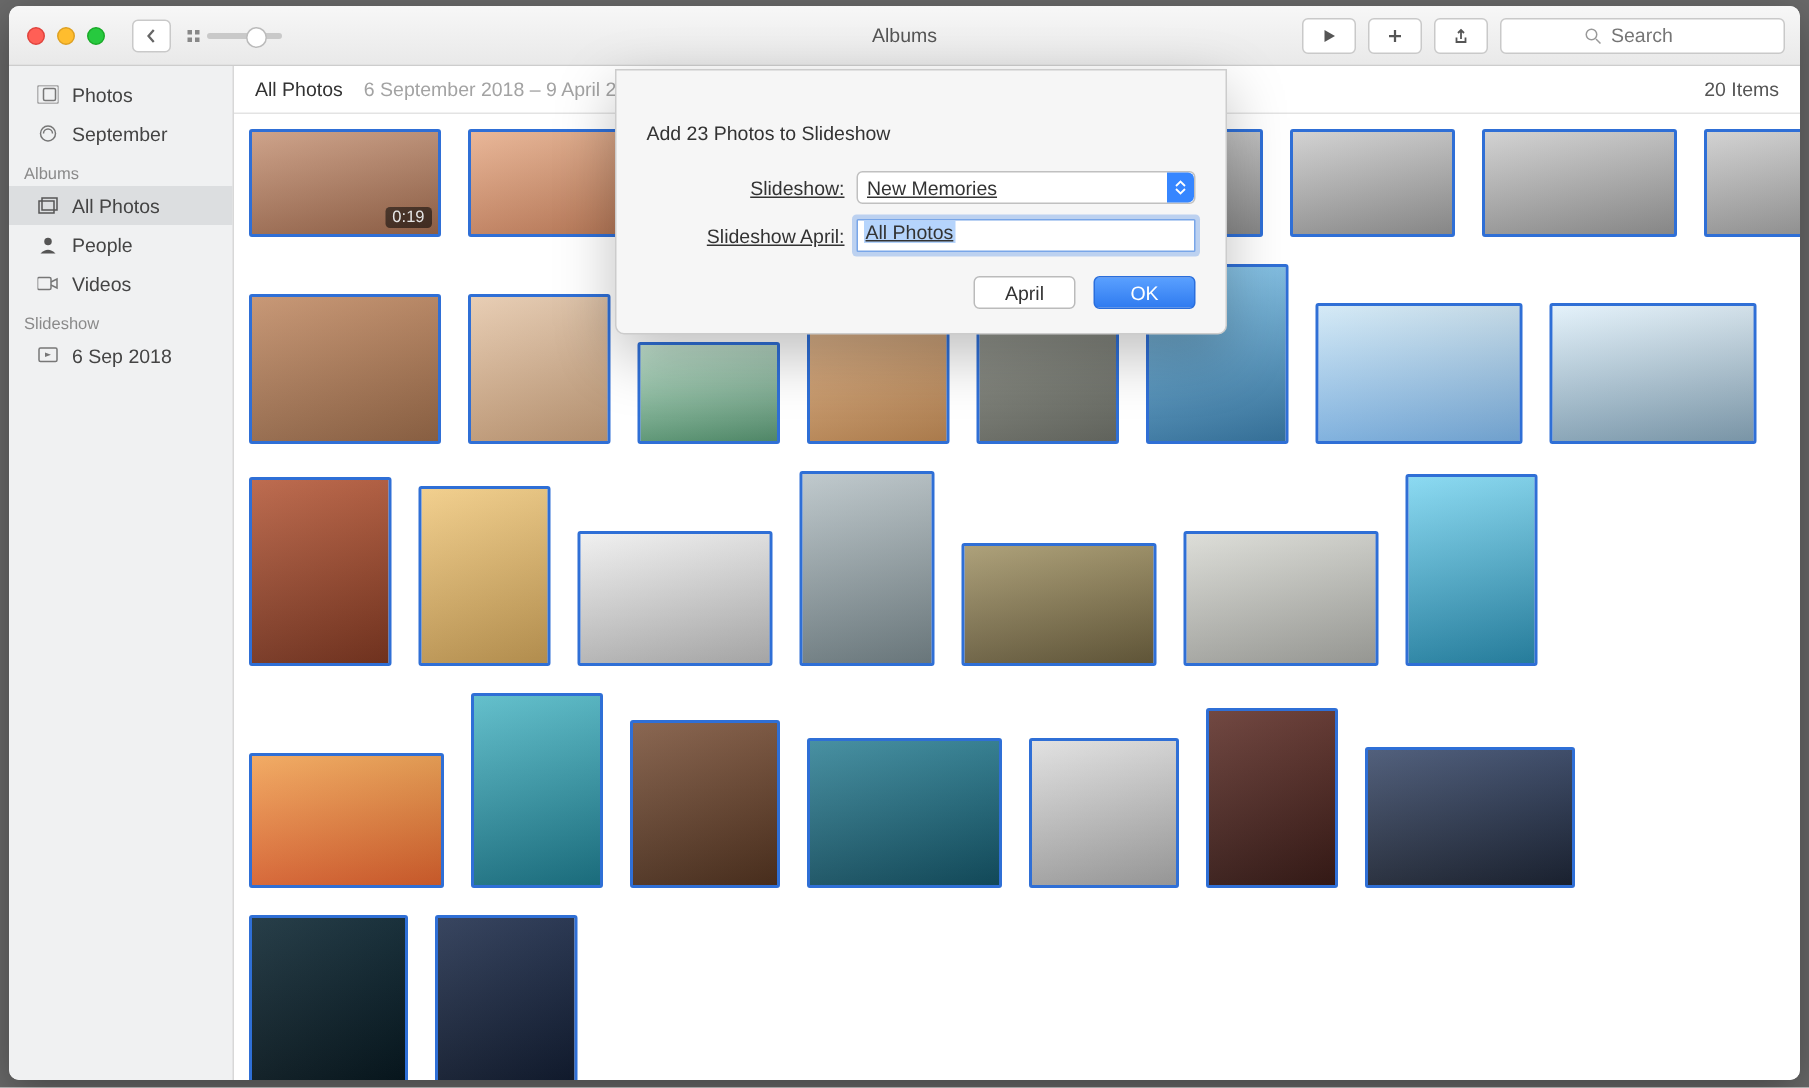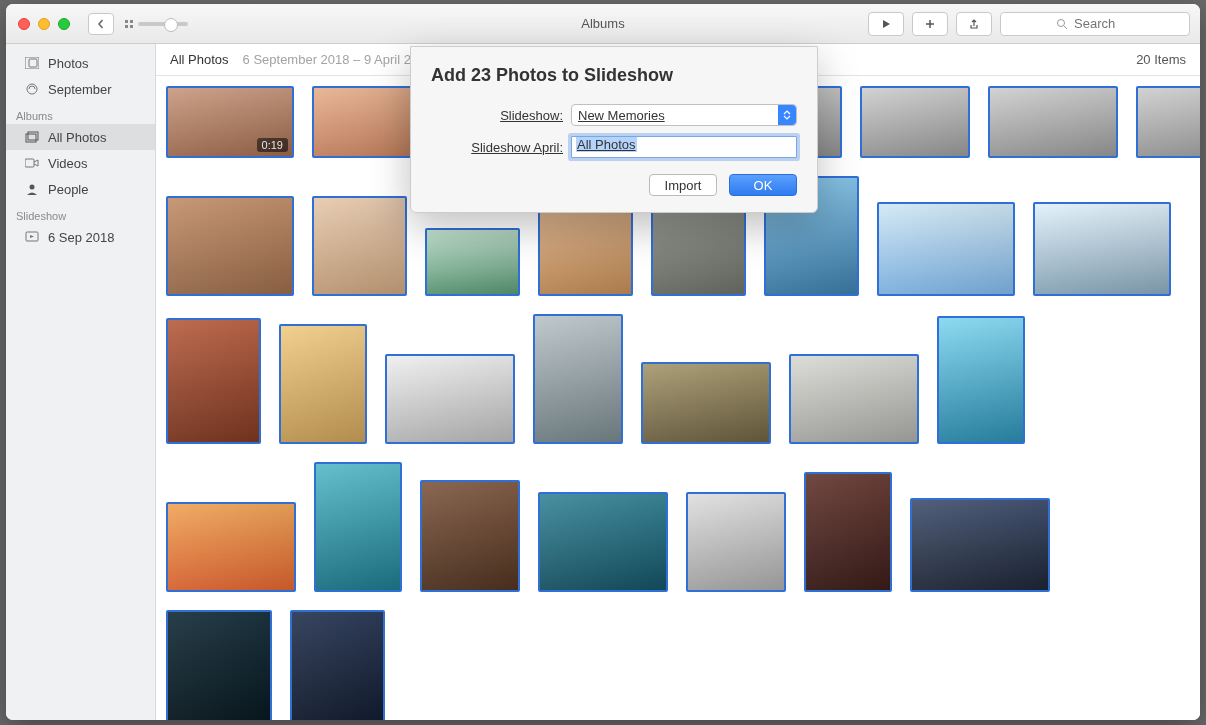--- a/index.html
+++ b/index.html
@@ -130,21 +130,21 @@
   .modal {
     position:absolute;
     left:404px; top:42px;
     width:408px;
     background:#f6f6f6;
     border:1px solid #ccc;
     border-radius:0 0 6px 6px;
     box-shadow:0 14px 40px rgba(0,0,0,0.25);
     padding:18px 20px 16px 20px;
   }
-  .modal h3{font-size:18px;font-weight:700;margin-bottom:18px;}
+  .modal h3{font-size:13px;font-weight:400;margin-bottom:18px;margin-top:16px;}
   .mrow{display:flex;align-items:center;margin-bottom:10px;text-decoration:underline;}
   .mrow label{width:132px;text-align:right;margin-right:8px;font-size:13px;}
   .mselect{
     flex:1;height:22px;background:#fff;border:1px solid #c0c0c0;border-radius:4px;
     display:flex;align-items:center;padding:0 6px;font-size:13px;position:relative;
   }
   .mselect .arrow{
     position:absolute;right:0;top:0;width:18px;height:100%;
     background:#3686ff;border-radius:0 4px 4px 0;
     display:flex;align-items:center;justify-content:center;color:#fff;font-size:9px;
@@ -273,35 +273,35 @@
         <span class="side-icon">
             <svg width="14" height="12">
               <rect x="1" y="3" width="10" height="8" fill="none" stroke="#555"></rect>
               <rect x="3" y="1" width="10" height="8" fill="none" stroke="#555"></rect>
             </svg>
           </span>
         <span>All Photos</span>
       </div>
       <div class="side-item">
         <span class="side-icon">
+            <svg width="14" height="14">
+              <circle cx="7" cy="5" r="2.5" fill="#555"></circle>
+              <path d="M2 13 Q7 8 12 13" fill="#555"></path>
+            </svg>
+          </span>
+        <span>People</span>
+      </div>
+      <div class="side-item">
+        <span class="side-icon">
             <svg width="14" height="10">
               <rect x="0" y="1" width="9" height="8" rx="1" fill="none" stroke="#777"></rect>
               <path d="M9 4 L13 2 V8 L9 6" fill="none" stroke="#777"></path>
             </svg>
           </span>
         <span>Videos</span>
-      </div>
-      <div class="side-item">
-        <span class="side-icon">
-            <svg width="14" height="14">
-              <circle cx="7" cy="5" r="2.5" fill="#555"></circle>
-              <path d="M2 13 Q7 8 12 13" fill="#555"></path>
-            </svg>
-          </span>
-        <span>People</span>
       </div>
 
       <div class="side-header">Slideshow</div>
       <div class="side-item">
         <span class="side-icon">
             <svg width="14" height="12">
               <rect x="1" y="1" width="12" height="9" rx="1" fill="none" stroke="#777"></rect>
               <path d="M5 4 L9 5.5 L5 7 Z" fill="#777"></path>
             </svg>
           </span>
@@ -378,20 +378,20 @@
       </div>
     </div>
     <div class="mrow">
       <label>Slideshow April:</label>
       <div class="minput">
         <span class="sel">All Photos</span>
       </div>
     </div>
     <div class="mactions">
       <div class="mbtn">
-          <span>Import</span>
+          <span>April</span>
         </div>
       <div class="mbtn primary">
           <span>OK</span>
         </div>
     </div>
   </div>
 </div>
 
 </body></html>

